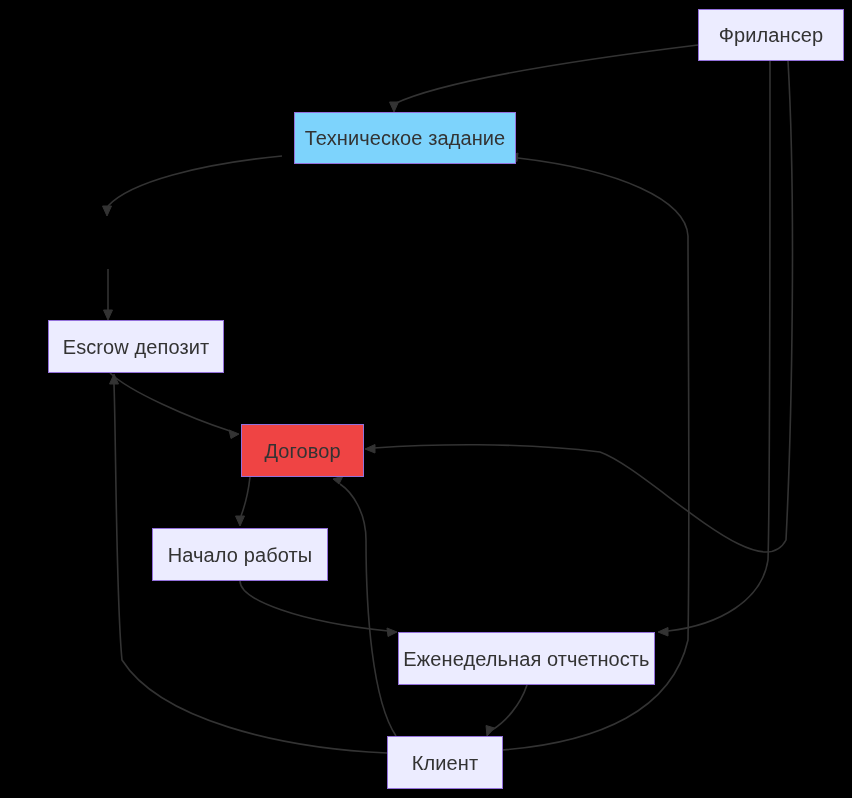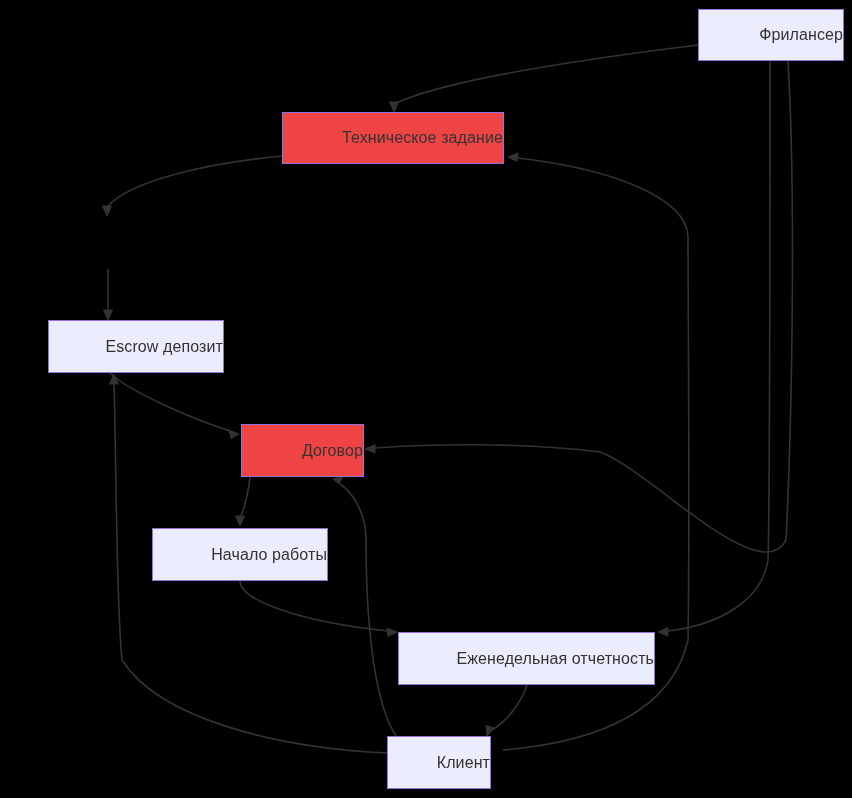--- a/index.html
+++ b/index.html
@@ -31,23 +31,23 @@
     stroke: #333333;
     stroke-width: 1.6px;
   }
   .node {
     position: absolute;
     box-sizing: border-box;
     background: #ececff;
     border: 1.4px solid #9370db;
     display: flex;
     align-items: center;
-    justify-content: flex-end;
+    justify-content: center;
     color: #333333;
-    font-size: 16px;
+    font-size: 20px;
     line-height: 1.2;
     white-space: nowrap;
     letter-spacing: 0.1px;
   }
 </style>
 </head>
 <body>
 
 <div id="diagram-root">
 
@@ -74,32 +74,32 @@
       <path d="M 508,157 L 518,153 L 517,161.5 Z" fill="#333333" stroke="#333333" stroke-width="1"></path>
       <path d="M 770,61 C 770,300 770,500 768,560 C 762,600 720,625 668,631" class="edge-path" stroke="#333333"></path>
       <path d="M 658,632 L 668,627.5 L 668,636 Z" fill="#333333" stroke="#333333" stroke-width="1"></path>
       <path d="M 788,61 C 796,200 792,420 786,540 C 760,590 650,470 600,452 C 520,442 430,444 374,448" class="edge-path" stroke="#333333"></path>
       <path d="M 365,449 L 375,444.5 L 375,453 Z" fill="#333333" stroke="#333333" stroke-width="1"></path>
     </svg>
 
   <div class="node" style="left: 698px; top: 9px; width: 146px; height: 52px; background: rgb(236, 236, 255); border-color: rgb(147, 112, 219); color: rgb(51, 51, 51);">
     <span>Фрилансер</span>
   </div>
-  <div class="node" style="left: 282px; top: 112px; width: 222px; height: 52px; background: #ef4444; border-color: rgb(147, 112, 219); color: rgb(51, 51, 51);">
+  <div class="node" style="left: 294px; top: 112px; width: 222px; height: 52px; background: #7dd3fc; border-color: rgb(147, 112, 219); color: rgb(51, 51, 51);">
     <span>Техническое задание</span>
   </div>
   <div class="node" style="left: 20px; top: 320px; width: 176px; height: 53px; background: rgb(236, 236, 255); border-color: rgb(147, 112, 219); color: rgb(51, 51, 51); margin-left: 28px;">
     <span>Escrow депозит</span>
   </div>
   <div class="node" style="left: 241px; top: 424px; width: 123px; height: 53px; background: #ef4444; border-color: rgb(147, 112, 219); color: rgb(51, 51, 51);">
     <span>Договор</span>
   </div>
   <div class="node" style="left: 398px; top: 632px; width: 257px; height: 53px; background: rgb(236, 236, 255); border-color: rgb(147, 112, 219); color: rgb(51, 51, 51);">
     <span>Еженедельная отчетность</span>
   </div>
   <div class="node" style="left: 152px; top: 528px; width: 176px; height: 53px; background: rgb(236, 236, 255); border-color: rgb(147, 112, 219); color: rgb(51, 51, 51);">
     <span>Начало работы</span>
   </div>
-  <div class="node" style="left: 387px; top: 736px; width: 104px; height: 53px; background: rgb(236, 236, 255); border-color: rgb(147, 112, 219); color: rgb(51, 51, 51);">
+  <div class="node" style="left: 387px; top: 736px; width: 116px; height: 53px; background: rgb(236, 236, 255); border-color: rgb(147, 112, 219); color: rgb(51, 51, 51);">
     <span>Клиент</span>
   </div>
 
 </div>
 
 </body></html>

